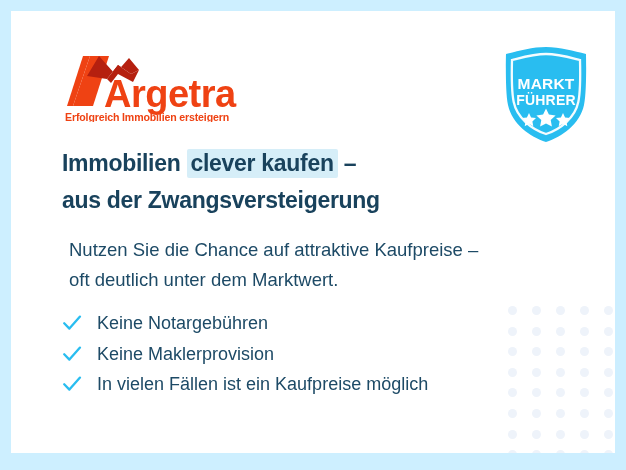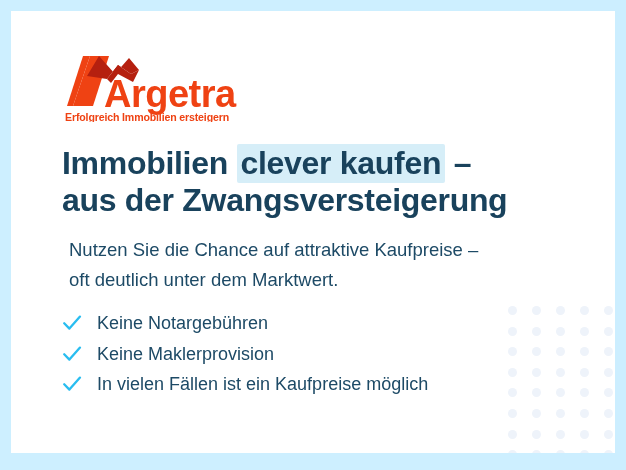--- a/index.html
+++ b/index.html
@@ -72,21 +72,21 @@
     z-index: 3;
   }
   .badge svg { display: block; }
 
   
   .headline {
     position: absolute;
     left: 51px;
     top: 134px;
     width: 470px;
-    font-size: 32px;
+    font-size: 23px;
     font-weight: bold;
     line-height: 37px;
     letter-spacing: -0.3px;
     color: #19425c;
     z-index: 2;
   }
   .headline .hl {
     background: #d6eef8;
     padding: 1px 4px 2px 4px;
     border-radius: 2px;
@@ -197,20 +197,41 @@
           <path d="M24 24 L36 4 L52 22 L66 6 L76 18 L68 22 L55 13 L44 27 Z" fill="#b5200f"></path>
           <path d="M44 27 L55 13 L68 22 L76 18 L70 30 L55 22 L48 31 Z" fill="#b5200f"></path>
         </g>
 
         <text x="41" y="55" font-family="'Liberation Sans', sans-serif" font-size="38" font-weight="bold" fill="#ef4213" letter-spacing="-0.5">Argetra</text>
 
         <text x="2" y="69" font-family="'Liberation Sans', sans-serif" font-size="10.6" font-weight="bold" fill="#ef4213" letter-spacing="-0.15">Erfolgreich Immobilien ersteigern</text>
       </svg>
     </div>
 
+    <div class="badge">
+      <svg width="92" height="100" viewBox="0 0 92 100" xmlns="http://www.w3.org/2000/svg">
+
+        <path d="M46 2 C60 2 74 6 86 9 C86 9 87 46 84 60 C80 79 62 92 46 97
+                 C30 92 12 79 8 60 C5 46 6 9 6 9 C18 6 32 2 46 2 Z" fill="#29bdf0"></path>
+
+        <path d="M46 9 C58 9 70 12.5 80 15 C80 15 80.8 45 78.3 57
+                 C75 73 60 84.5 46 89 C32 84.5 17 73 13.7 57
+                 C11.2 45 12 15 12 15 C22 12.5 34 9 46 9 Z" fill="none" stroke="#ffffff" stroke-width="2.3" opacity="0.95"></path>
+
+        <text x="46" y="44" text-anchor="middle" font-family="'Liberation Sans', sans-serif" font-size="15.5" font-weight="bold" fill="#ffffff" letter-spacing="0.2">MARKT</text>
+
+        <text x="46" y="60" text-anchor="middle" font-family="'Liberation Sans', sans-serif" font-size="14" font-weight="bold" fill="#ffffff" letter-spacing="0.2">FÜHRER</text>
+
+        <g fill="#ffffff">
+          <path d="M29 68 L31.1 72.5 L36 73.1 L32.4 76.4 L33.3 81.2 L29 78.8 L24.7 81.2 L25.6 76.4 L22 73.1 L26.9 72.5 Z"></path>
+          <path d="M46 63.5 L48.9 69.6 L55.6 70.5 L50.7 75 L51.9 81.6 L46 78.4 L40.1 81.6 L41.3 75 L36.4 70.5 L43.1 69.6 Z"></path>
+          <path d="M63 68 L65.1 72.5 L70 73.1 L66.4 76.4 L67.3 81.2 L63 78.8 L58.7 81.2 L59.6 76.4 L56 73.1 L60.9 72.5 Z"></path>
+        </g>
+      </svg>
+    </div>
 
     <div class="headline">
       <span>Immobilien </span><span class="hl">clever kaufen</span><span> –</span>
       <span class="ln2">aus der Zwangsversteigerung</span>
     </div>
 
     <div class="subhead">
       <span>Nutzen Sie die Chance auf attraktive Kaufpreise –</span>
       <span>oft deutlich unter dem Marktwert.</span>
     </div>

